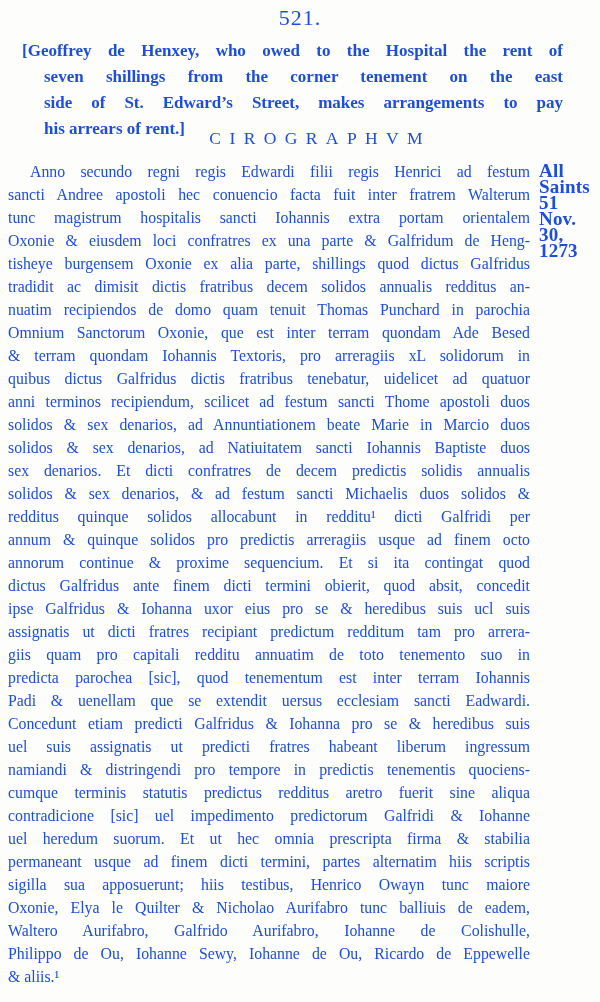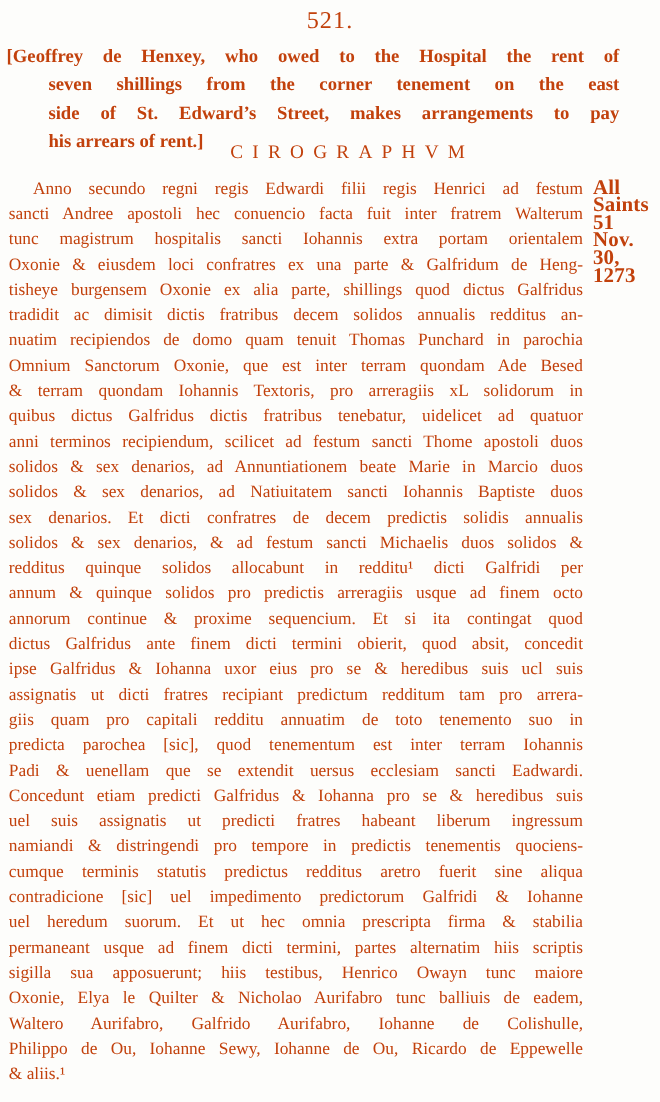--- a/index.html
+++ b/index.html
@@ -6,21 +6,21 @@
     margin: 0;
     padding: 0;
     background: #e9e9e6;
   }
   .page {
     position: relative;
     width: 600px;
     height: 1002px;
     margin: 0 auto;
     background: #fdfdfb;
-    color: #c2410c;
+    color: #1d4ed8;
     font-family: "Liberation Serif", "DejaVu Serif", serif;
     overflow: hidden;
   }
   .page-number {
     position: absolute;
     top: 5px;
     left: 0;
     right: 0;
     text-align: center;
     font-size: 22px;
@@ -33,21 +33,21 @@
     width: 557px;
     font-weight: bold;
     font-size: 17px;
     line-height: 26px;
   }
   .summary .s-line {
     text-align: justify;
     text-align-last: justify;
     margin-left: 38px;
   }
-  .summary .s-line:first-child { margin-left: 0; }
+  .summary .s-line:first-child { margin-left: 16px; }
   .summary .s-line:last-child  { text-align-last: left; }
   .heading {
     position: absolute;
     top: 128px;
     left: 0;
     right: 0;
     text-align: center;
     font-size: 17.5px;
     letter-spacing: 0.48em;
     text-indent: 0.48em; 

